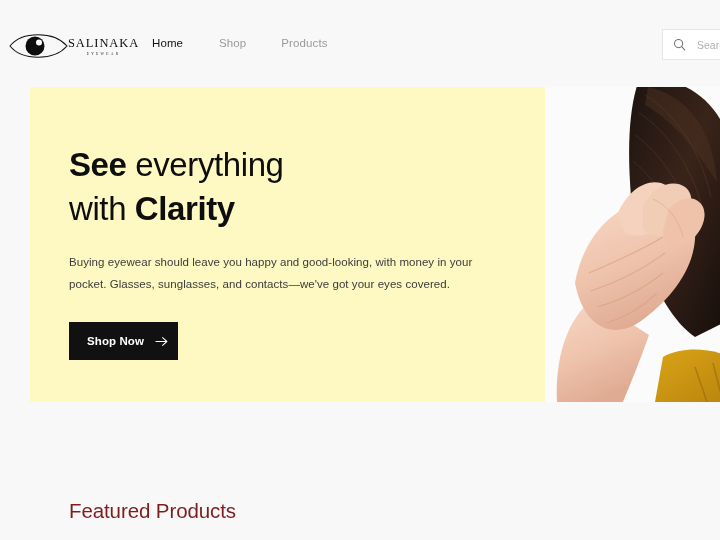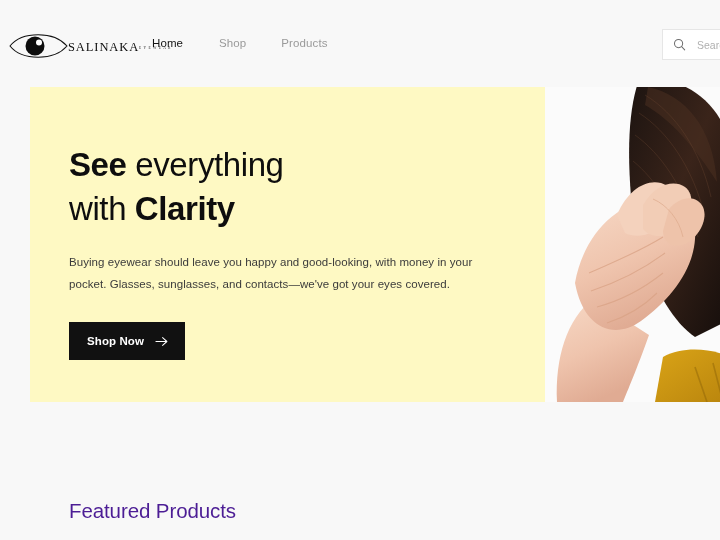--- a/index.html
+++ b/index.html
@@ -40,21 +40,21 @@
   }
   .logo-eye {
     width: 62px;
     height: 40px;
     flex: none;
     display: block;
   }
   .logo-textwrap {
     margin-left: -2px;
     display: flex;
-    flex-direction: row;
+    flex-direction: column;
     align-items: center;
     padding-top: 2px;
   }
   .logo-name {
     font-family: "Liberation Serif", serif;
     font-size: 12.5px;
     letter-spacing: 0.9px;
     color: #0d0d0d;
     line-height: 1;
     white-space: nowrap;
@@ -164,21 +164,21 @@
 
   .shop-btn {
     margin-top: 27px;
     display: inline-flex;
     align-items: center;
     gap: 11px;
     background: #111111;
     color: #ffffff;
     border: none;
     height: 38px;
-    padding: 0 17px 0 18px;
+    padding: 0 10px 0 18px;
     font-family: "Liberation Sans", sans-serif;
     font-size: 11.5px;
     font-weight: 700;
     letter-spacing: 0.1px;
     cursor: pointer;
   }
   .arrow-icon { width: 13px; height: 11px; display: block; flex: none; }
 
   
   .hero-photo {
@@ -200,21 +200,21 @@
     width: 720px;
     height: 138px;
     background: #f8f8f8;
   }
   .featured-title {
     position: absolute;
     left: 69px;
     top: 97px;
     font-size: 20.5px;
     font-weight: 400;
-    color: #4c1d95;
+    color: #7f1d1d;
     letter-spacing: -0.1px;
     line-height: 24px;
   }
 </style>
 </head>
 <body>
 
 <header class="header">
 
   <a class="logo">

